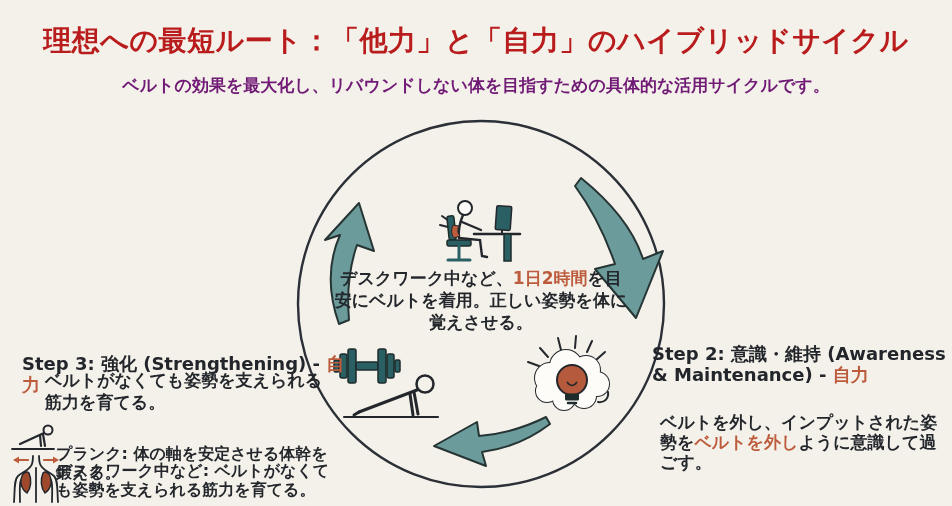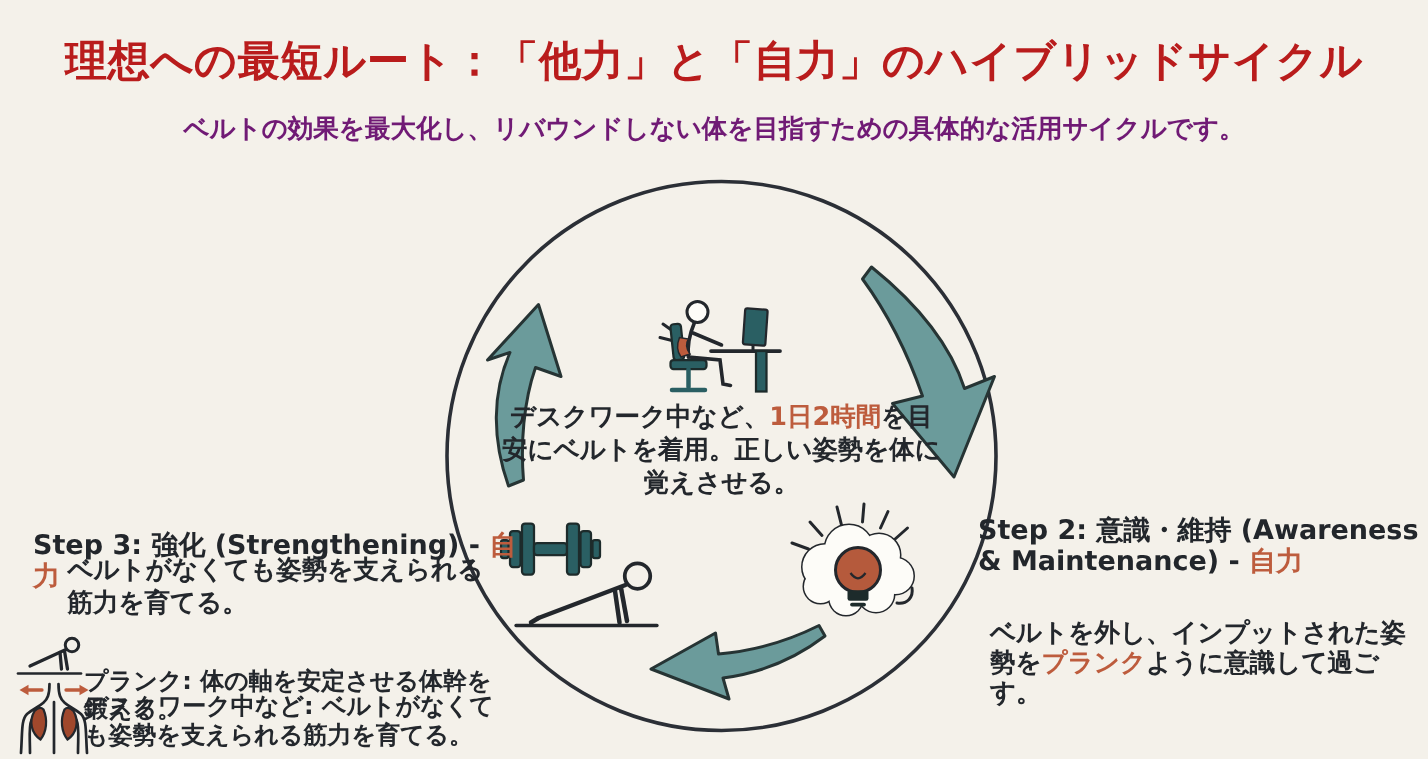--- a/index.html
+++ b/index.html
@@ -122,21 +122,21 @@
       <circle cx="29" cy="59" r="11"></circle>
     </g>
     <path d="M 80 70 c 7 1 11 -4 10 -10" fill="none" stroke="#23272c" stroke-width="2" stroke-linecap="round"></path>
     <circle cx="54" cy="48" r="15" fill="#b55a3c" stroke="#23272c" stroke-width="2"></circle>
     <path d="M 49 50 q 5 7 10 0" fill="none" stroke="#23272c" stroke-width="1.5"></path>
     <rect x="47" y="61.5" width="14" height="7" rx="1.5" fill="#1d2b2b"></rect>
     <path d="M 50 71 L 58 71" stroke="#1d2b2b" stroke-width="2.5" stroke-linecap="round" fill="none"></path>
   </svg>
 
   <div class="abs heading" id="step2-heading"><span>Step 2: 意識・維持 (Awareness &amp; Maintenance) - </span><span class="accent">自力</span></div>
-  <div class="abs bodytext" id="step2-body"><span>ベルトを外し、インプットされた姿勢を</span><span class="accent">プランク</span><span>ように意識して過ごす。</span></div>
+  <div class="abs bodytext" id="step2-body"><span>ベルトを外し、インプットされた姿勢を</span><span class="accent">ベルトを外し</span><span>ように意識して過ごす。</span></div>
 
   <div class="abs heading" id="step3-heading"><span>Step 3: 強化 (Strengthening) - </span><span class="accent">自力</span></div>
   <div class="abs bodytext" id="step3-body">ベルトがなくても姿勢を支えられる筋力を育てる。</div>
 
   <svg class="abs" style="left:10px; top:423px;" width="46" height="30" viewBox="0 0 46 30">
     <g stroke="#23272c" fill="none" stroke-linecap="round">
       <path d="M 34 10 L 10 21" stroke-width="2.2"></path>
       <path d="M 33 11 L 35 23" stroke-width="2.2"></path>
       <path d="M 30 12 L 31 23" stroke-width="2.2"></path>
       <path d="M 2 26 L 44 26" stroke-width="1.8"></path>

